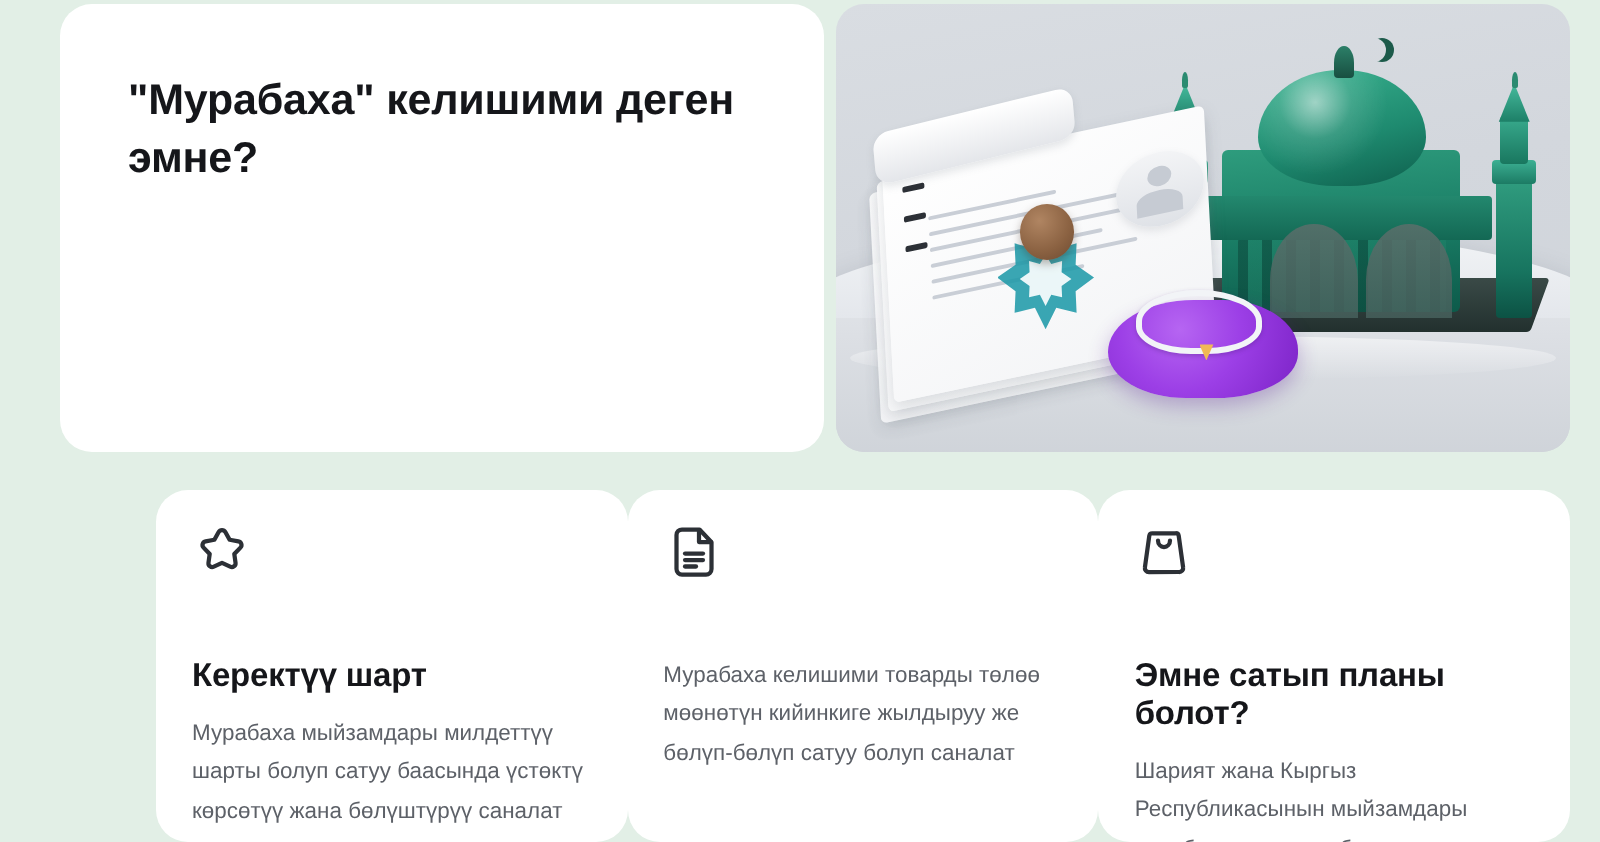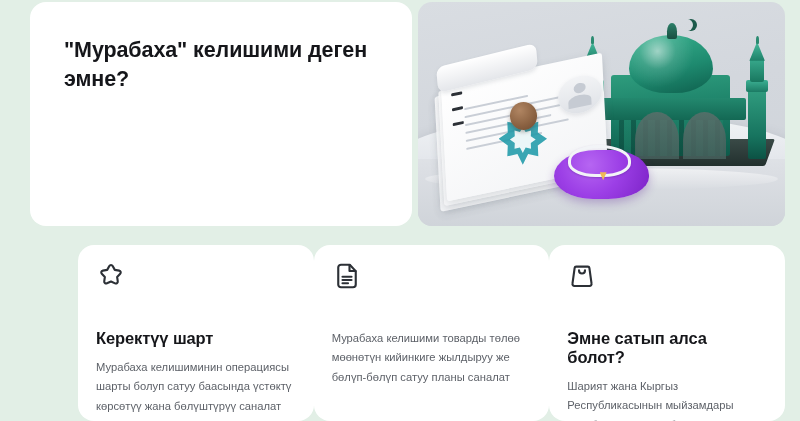--- a/index.html
+++ b/index.html
@@ -472,41 +472,41 @@
 
   <div class="cards">
 
     <div class="info-card">
       <div class="card-icon">
         <svg viewBox="0 0 24 24" fill="none" stroke="currentColor" stroke-width="1.7" stroke-linecap="round" stroke-linejoin="round">
           <path d="M12 3.2c.55 0 1.06.3 1.33.79l1.72 3.12 3.5.62c.55.1 1 .48 1.17 1.01.17.53.03 1.11-.35 1.51l-2.45 2.55.49 3.5c.08.55-.15 1.1-.6 1.43-.45.33-1.04.38-1.54.14L12 16.36l-3.27 1.51c-.5.24-1.09.19-1.54-.14-.45-.33-.68-.88-.6-1.43l.49-3.5-2.45-2.55c-.38-.4-.52-.98-.35-1.51.17-.53.62-.91 1.17-1.01l3.5-.62 1.72-3.12c.27-.49.78-.79 1.33-.79z"></path>
         </svg>
       </div>
       <div class="card-title">Керектүү шарт</div>
-      <div class="card-body">Мурабаха келишиминин операциясы шарты болуп сатуу баасында үстөктү көрсөтүү жана бөлүштүрүү саналат</div>
+      <div class="card-body">Мурабаха мыйзамдары милдеттүү шарты болуп сатуу баасында үстөктү көрсөтүү жана бөлүштүрүү саналат</div>
     </div>
 
     <div class="info-card">
       <div class="card-icon">
         <svg viewBox="0 0 24 24" fill="none" stroke="currentColor" stroke-width="1.7" stroke-linecap="round" stroke-linejoin="round">
           <path d="M14.2 3H7.2A2.2 2.2 0 0 0 5 5.2v13.6A2.2 2.2 0 0 0 7.2 21h9.6a2.2 2.2 0 0 0 2.2-2.2V8.1L14.2 3z"></path>
           <path d="M14 3.2V8h4.8"></path>
           <path d="M8.4 12.6h7.2"></path>
           <path d="M8.4 15.2h7.2"></path>
           <path d="M8.4 17.8h4.4"></path>
         </svg>
       </div>
-      <div class="card-body">Мурабаха келишими товарды төлөө мөөнөтүн кийинкиге жылдыруу же бөлүп-бөлүп сатуу планы саналат</div>
+      <div class="card-body">Мурабаха келишими товарды төлөө мөөнөтүн кийинкиге жылдыруу же бөлүп-бөлүп сатуу болуп саналат</div>
     </div>
 
     <div class="info-card">
       <div class="card-icon">
         <svg viewBox="0 0 24 24" fill="none" stroke="currentColor" stroke-width="1.7" stroke-linecap="round" stroke-linejoin="round">
           <path d="M7.3 4.5h9.4a1.2 1.2 0 0 1 1.19 1.03l1.75 12.6A1.6 1.6 0 0 1 18.05 20H5.95a1.6 1.6 0 0 1-1.58-1.87l1.75-12.6A1.2 1.2 0 0 1 7.3 4.5z"></path>
           <path d="M9.6 7.4c0 1.5 1.07 2.6 2.4 2.6s2.4-1.1 2.4-2.6"></path>
         </svg>
       </div>
-      <div class="card-title">Эмне сатып алса болот?</div>
+      <div class="card-title">Эмне сатып планы болот?</div>
       <div class="card-body">Шарият жана Кыргыз Республикасынын мыйзамдары тарабынан уруксат берилген товарлар (жабдыктар, эмеректер, автоунаалар, турак жай ж.б.у.с.)</div>
     </div>
 
   </div>
 </div>
 
 </body></html>

